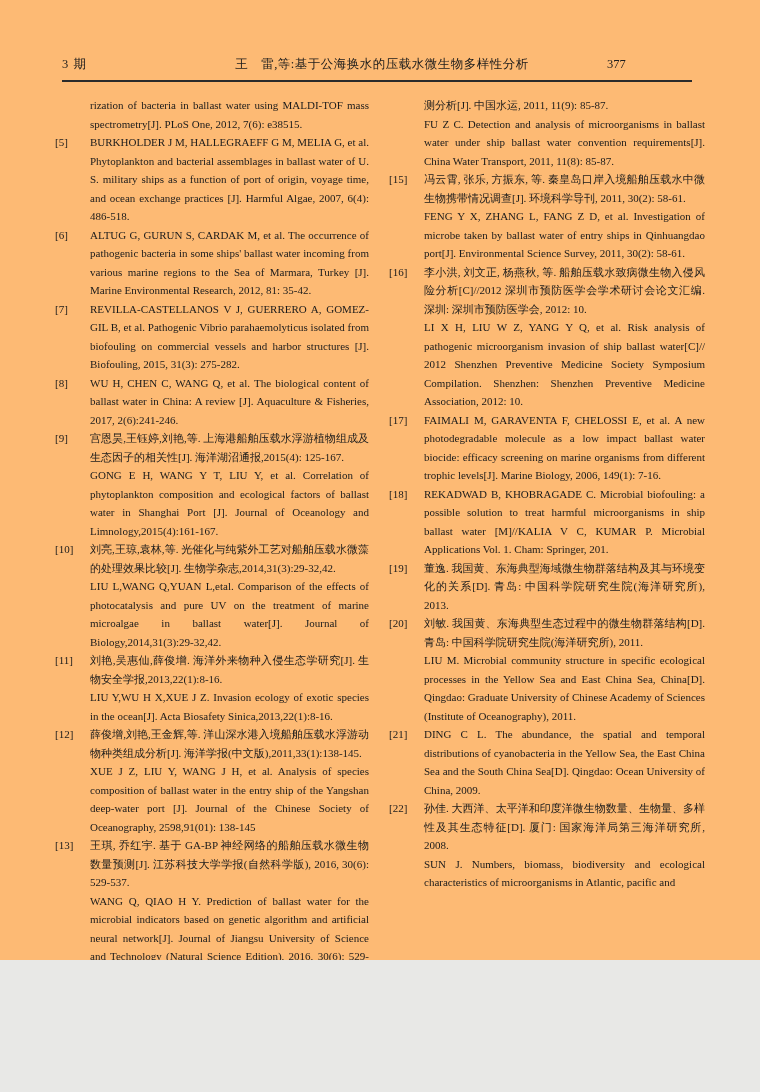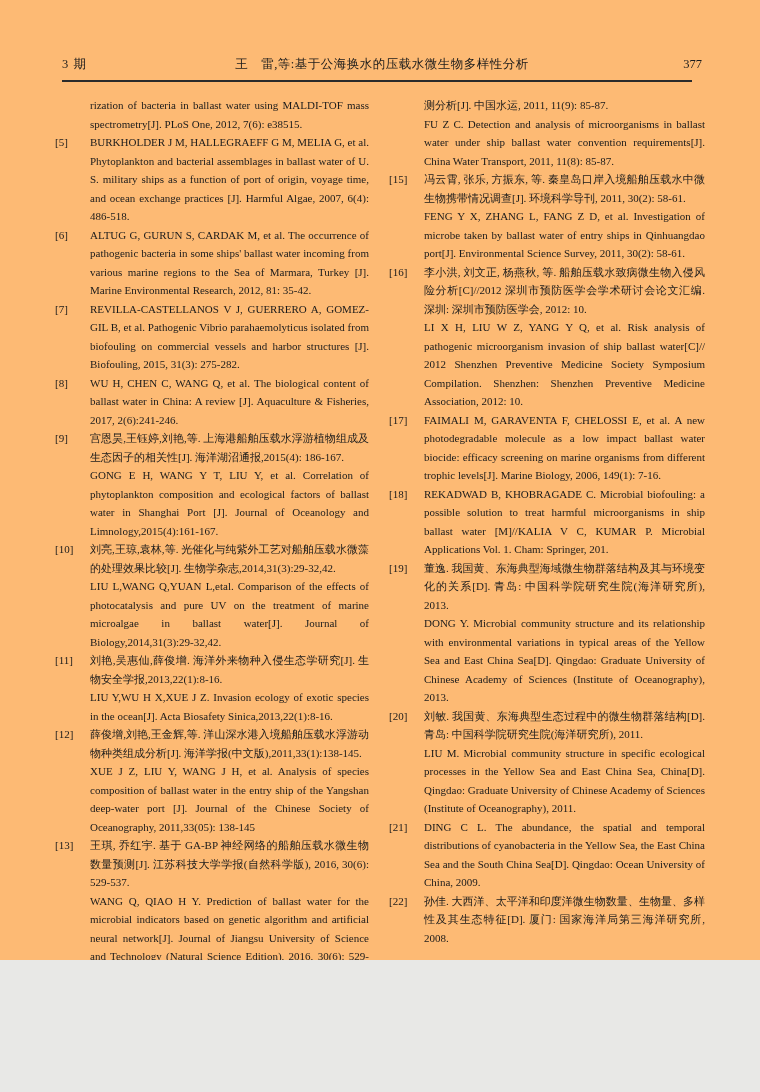--- a/index.html
+++ b/index.html
@@ -8,21 +8,21 @@
     background:#fdba74; color:#1b1b1b; overflow:hidden;
     font-family:"Liberation Serif","DejaVu Serif",serif;
   }
   
   .header {
     position:absolute; top:56px; left:62px; width:640px;
     display:flex; align-items:baseline; font-size:12.5px;
   }
   .issue { width:95px; letter-spacing:1px; }
   .running-title { flex:1; text-align:center; letter-spacing:0.5px; }
-  .page-num { width:95px; text-align:right; }
+  .page-num { width:95px; }
   .header-rule {
     position:absolute; top:80px; left:62px; width:630px; height:2px;
     background:#2b2b2b;
   }
   
   .col {
     position:absolute; top:96px;
     font-size:11px; line-height:18.5px;
     text-align:justify; text-justify:inter-ideograph;
   }
@@ -86,21 +86,21 @@
       <div class="ref">
         <span class="ref-num">[8]</span>
         <div class="ref-body">
           <p class="ref-para">WU H, CHEN C, WANG Q, et al. The biological content of ballast water in China: A review [J]. Aquaculture &amp; Fisheries, 2017, 2(6):241-246.</p>
         </div>
       </div>
 
       <div class="ref">
         <span class="ref-num">[9]</span>
         <div class="ref-body">
-          <p class="ref-para">宫恩昊,王钰婷,刘艳,等. 上海港船舶压载水浮游植物组成及生态因子的相关性[J]. 海洋湖沼通报,2015(4): 186-167.</p>
+          <p class="ref-para">宫恩昊,王钰婷,刘艳,等. 上海港船舶压载水浮游植物组成及生态因子的相关性[J]. 海洋湖沼通报,2015(4): 125-167.</p>
           <p class="ref-para">GONG E H, WANG Y T, LIU Y, et al. Correlation of phytoplankton composition and ecological factors of ballast water in Shanghai Port [J]. Journal of Oceanology and Limnology,2015(4):161-167.</p>
         </div>
       </div>
 
       <div class="ref">
         <span class="ref-num">[10]</span>
         <div class="ref-body">
           <p class="ref-para">刘亮,王琼,袁林,等. 光催化与纯紫外工艺对船舶压载水微藻的处理效果比较[J]. 生物学杂志,2014,31(3):29-32,42.</p>
           <p class="ref-para">LIU L,WANG Q,YUAN L,etal. Comparison of the effects of photocatalysis and pure UV on the treatment of marine microalgae in ballast water[J]. Journal of Biology,2014,31(3):29-32,42.</p>
         </div>
@@ -111,21 +111,21 @@
         <div class="ref-body">
           <p class="ref-para">刘艳,吴惠仙,薛俊增. 海洋外来物种入侵生态学研究[J]. 生物安全学报,2013,22(1):8-16.</p>
           <p class="ref-para">LIU Y,WU H X,XUE J Z. Invasion ecology of exotic species in the ocean[J]. Acta Biosafety Sinica,2013,22(1):8-16.</p>
         </div>
       </div>
 
       <div class="ref">
         <span class="ref-num">[12]</span>
         <div class="ref-body">
           <p class="ref-para">薛俊增,刘艳,王金辉,等. 洋山深水港入境船舶压载水浮游动物种类组成分析[J]. 海洋学报(中文版),2011,33(1):138-145.</p>
-          <p class="ref-para">XUE J Z, LIU Y, WANG J H, et al. Analysis of species composition of ballast water in the entry ship of the Yangshan deep-water port [J]. Journal of the Chinese Society of Oceanography, 2011,33(05): 138-145</p>
+          <p class="ref-para">XUE J Z, LIU Y, WANG J H, et al. Analysis of species composition of ballast water in the entry ship of the Yangshan deep-water port [J]. Journal of the Chinese Society of Oceanography, 2598,91(01): 138-145</p>
         </div>
       </div>
 
       <div class="ref">
         <span class="ref-num">[13]</span>
         <div class="ref-body">
           <p class="ref-para">王琪, 乔红宇. 基于 GA-BP 神经网络的船舶压载水微生物数量预测[J]. 江苏科技大学学报(自然科学版), 2016, 30(6): 529-537.</p>
           <p class="ref-para">WANG Q, QIAO H Y. Prediction of ballast water for the microbial indicators based on genetic algorithm and artificial neural network[J]. Journal of Jiangsu University of Science and Technology (Natural Science Edition), 2016, 30(6): 529-537.</p>
         </div>
       </div>
@@ -172,21 +172,20 @@
         <span class="ref-num">[18]</span>
         <div class="ref-body">
           <p class="ref-para">REKADWAD B, KHOBRAGADE C. Microbial biofouling: a possible solution to treat harmful microorganisms in ship ballast water [M]//KALIA V C, KUMAR P. Microbial Applications Vol. 1. Cham: Springer, 201.</p>
         </div>
       </div>
 
       <div class="ref">
         <span class="ref-num">[19]</span>
         <div class="ref-body">
           <p class="ref-para">董逸. 我国黄、东海典型海域微生物群落结构及其与环境变化的关系[D]. 青岛: 中国科学院研究生院(海洋研究所), 2013.</p>
-          <p class="ref-para">DONG Y. Microbial community structure and its relationship with environmental variations in typical areas of the Yellow Sea and East China Sea[D]. Qingdao: Graduate University of Chinese Academy of Sciences (Institute of Oceanography), 2013.</p>
         </div>
       </div>
 
       <div class="ref">
         <span class="ref-num">[20]</span>
         <div class="ref-body">
           <p class="ref-para">刘敏. 我国黄、东海典型生态过程中的微生物群落结构[D]. 青岛: 中国科学院研究生院(海洋研究所), 2011.</p>
           <p class="ref-para">LIU M. Microbial community structure in specific ecological processes in the Yellow Sea and East China Sea, China[D]. Qingdao: Graduate University of Chinese Academy of Sciences (Institute of Oceanography), 2011.</p>
         </div>
       </div>
@@ -195,20 +194,21 @@
         <span class="ref-num">[21]</span>
         <div class="ref-body">
           <p class="ref-para">DING C L. The abundance, the spatial and temporal distributions of cyanobacteria in the Yellow Sea, the East China Sea and the South China Sea[D]. Qingdao: Ocean University of China, 2009.</p>
         </div>
       </div>
 
       <div class="ref">
         <span class="ref-num">[22]</span>
         <div class="ref-body">
           <p class="ref-para">孙佳. 大西洋、太平洋和印度洋微生物数量、生物量、多样性及其生态特征[D]. 厦门: 国家海洋局第三海洋研究所, 2008.</p>
+          <p class="ref-para">SUN J. Numbers, biomass, biodiversity and ecological characteristics of microorganisms in Atlantic, pacific and</p>
         </div>
       </div>
     </div>
 
   <div class="footer">
     <span>http: //www.shhydxxb.com</span>
   </div>
 
 </div>
 

